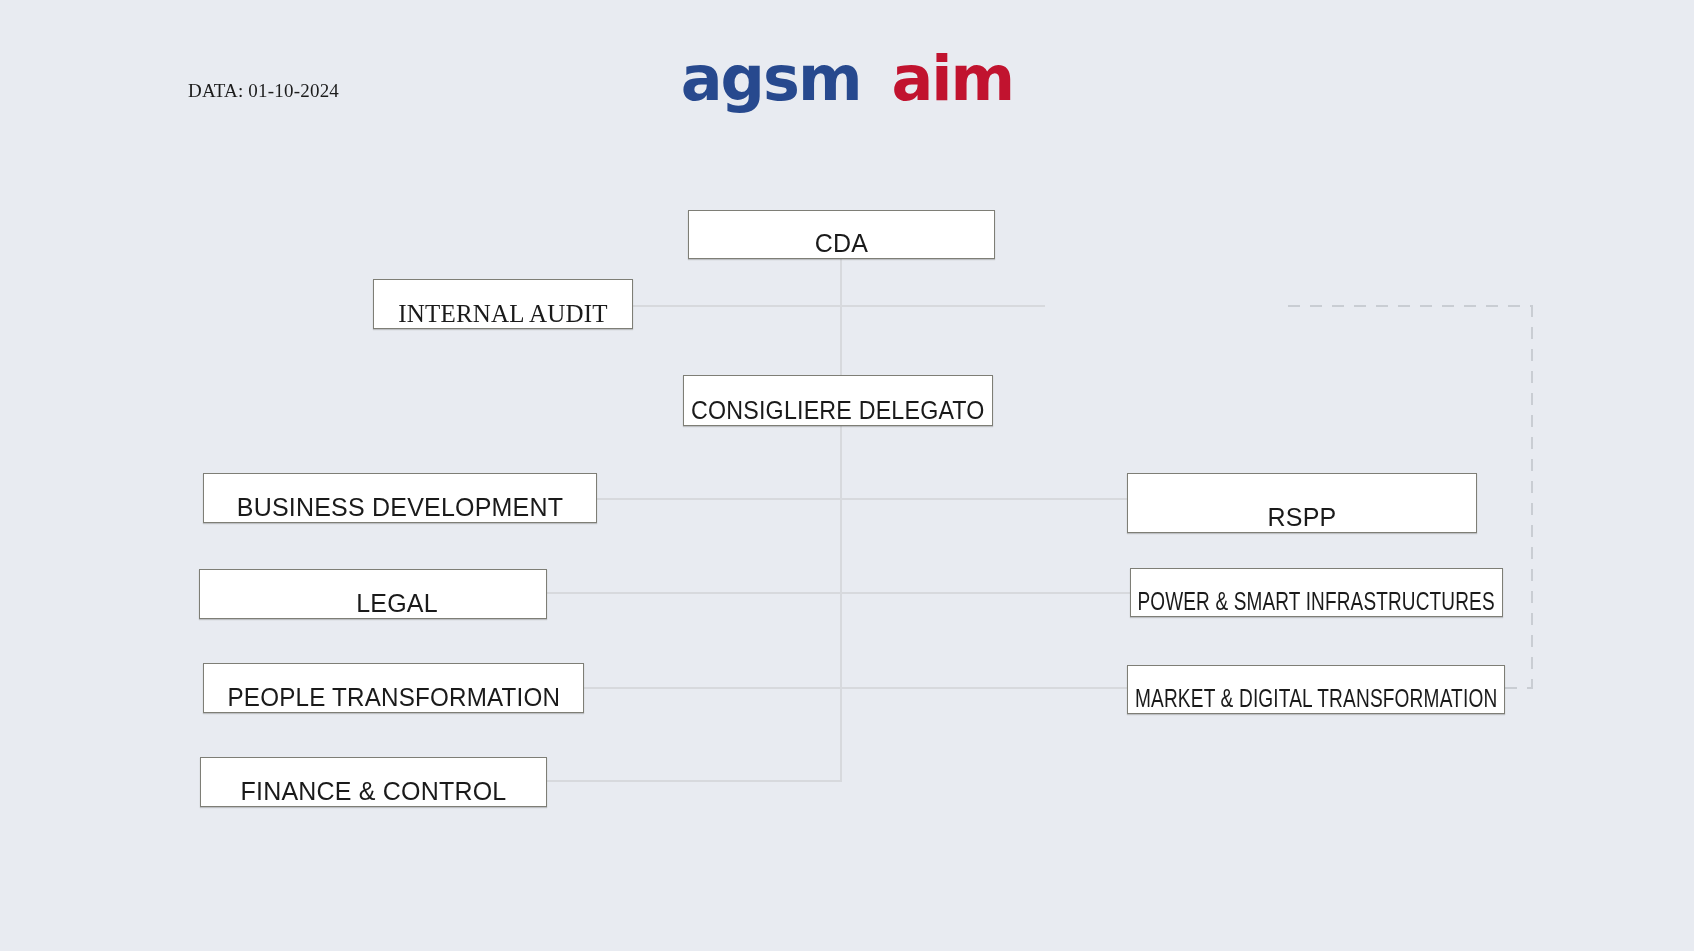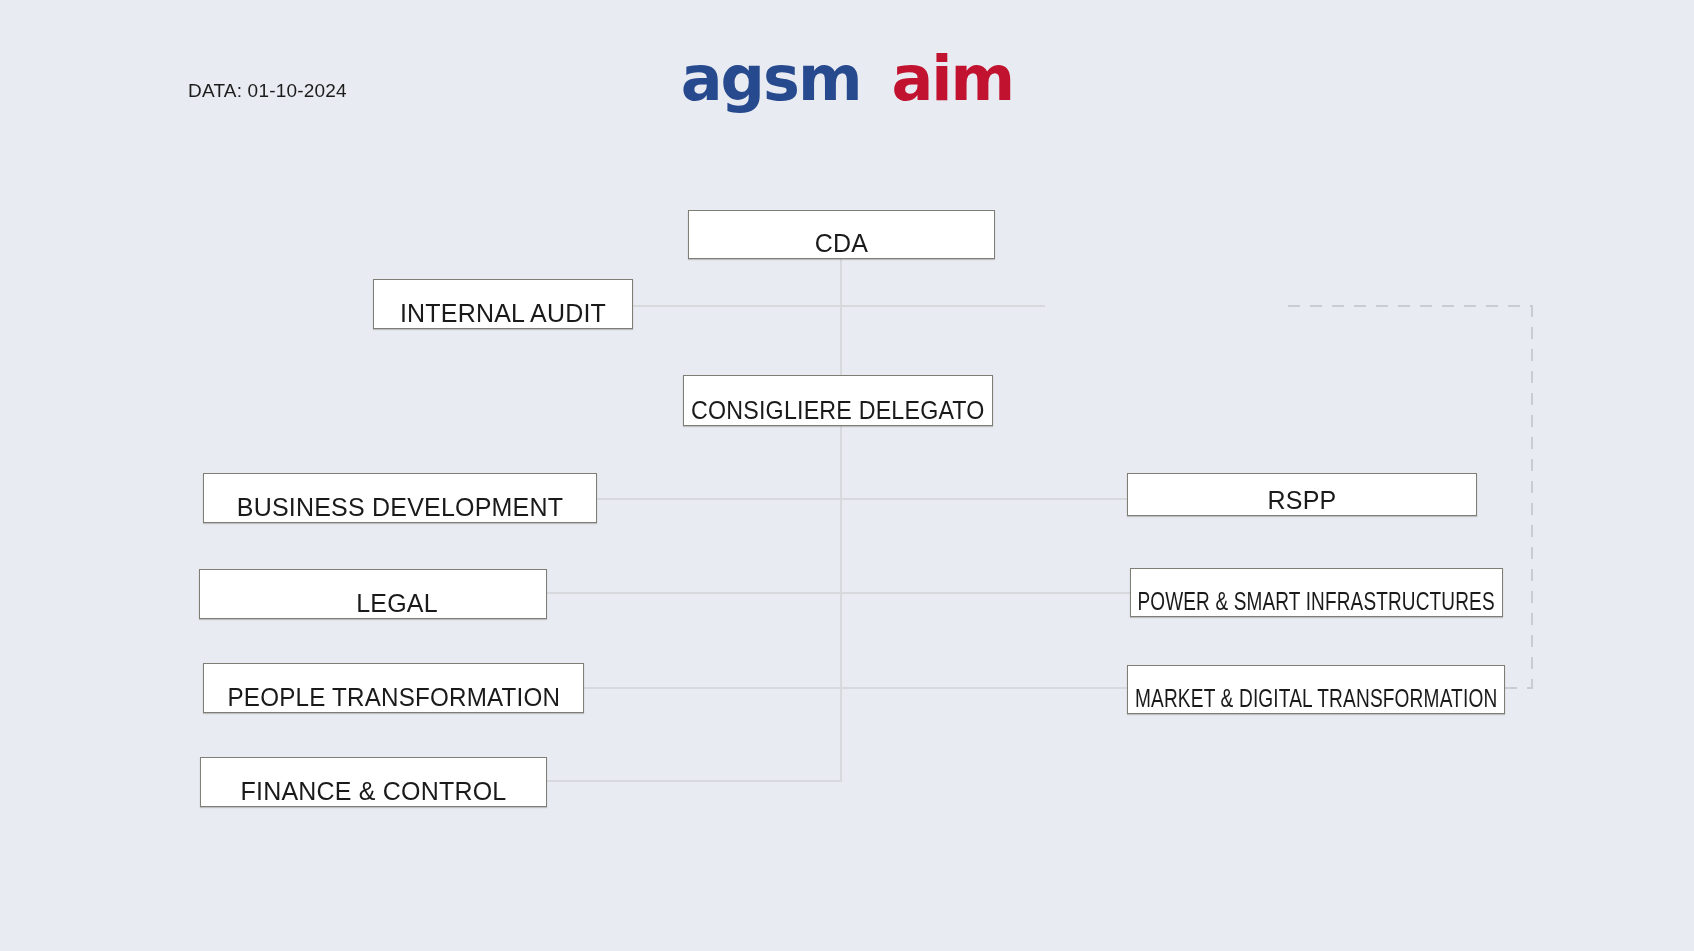--- a/index.html
+++ b/index.html
@@ -10,21 +10,21 @@
   html,body{margin:0;padding:0;}
   body{
     width:1694px;height:951px;background:var(--page-bg);
     font-family:"Liberation Sans","DejaVu Sans",sans-serif;
     position:relative;overflow:hidden;
   }
   .stage{position:absolute;inset:0;width:1694px;height:951px;}
 
   .date-label{
     position:absolute;left:188px;top:80px;
-    font-size:19px;color:#1c1c1c;letter-spacing:0.2px;
+    font-size:19px;color:#1c1c1c;letter-spacing:0.2px;font-family:Liberation Serif, serif;
   }
 
   .logo{
     position:absolute;left:0;top:48px;width:1694px;text-align:center;
     font-family:"DejaVu Sans","Liberation Sans",sans-serif;
     font-weight:700;font-size:62px;letter-spacing:-2px;line-height:1;
   }
   .logo .w1{color:var(--logo-blue);}
   .logo .w2{color:var(--logo-red);margin-left:31px;}
 
@@ -70,34 +70,34 @@
   <div class="line hline" style="left:547px;top:780px;width:295px;"></div>
 
   <div class="dash-h" style="left:1288px;top:305px;width:245px;"></div>
   <div class="dash-v" style="left:1531px;top:305px;height:384px;"></div>
   <div class="dash-h" style="left:1505px;top:687px;width:28px;"></div>
 
   <div class="node" style="left:688px;top:210px;width:307px;height:49px;">
     <span>CDA</span>
   </div>
 
-  <div class="node" style="left:373px;top:279px;width:260px;height:50px;">
+  <div class="node" style="left:373px;top:279px;width:260px;height:50px;font-family:Liberation Serif, serif;">
     <span>INTERNAL AUDIT</span>
   </div>
 
 
   <div class="node" style="left:683px;top:375px;width:310px;height:51px;">
     <span style="transform: scaleX(0.93);">CONSIGLIERE DELEGATO</span>
   </div>
 
   <div class="node" style="left:203px;top:473px;width:394px;height:50px;">
     <span>BUSINESS DEVELOPMENT</span>
   </div>
 
-  <div class="node" style="left:1127px;top:473px;width:350px;height:43px;">
+  <div class="node" style="left:1127px;top:473px;width:350px;height:60px;">
     <span>RSPP</span>
   </div>
 
   <div class="node" style="left:199px;top:569px;width:348px;height:50px;padding-left:48px;">
     <span>LEGAL</span>
   </div>
 
   <div class="node" style="left:1130px;top:568px;width:373px;height:49px;">
     <span style="transform: scaleX(0.76);">POWER &amp; SMART INFRASTRUCTURES</span>
   </div>

